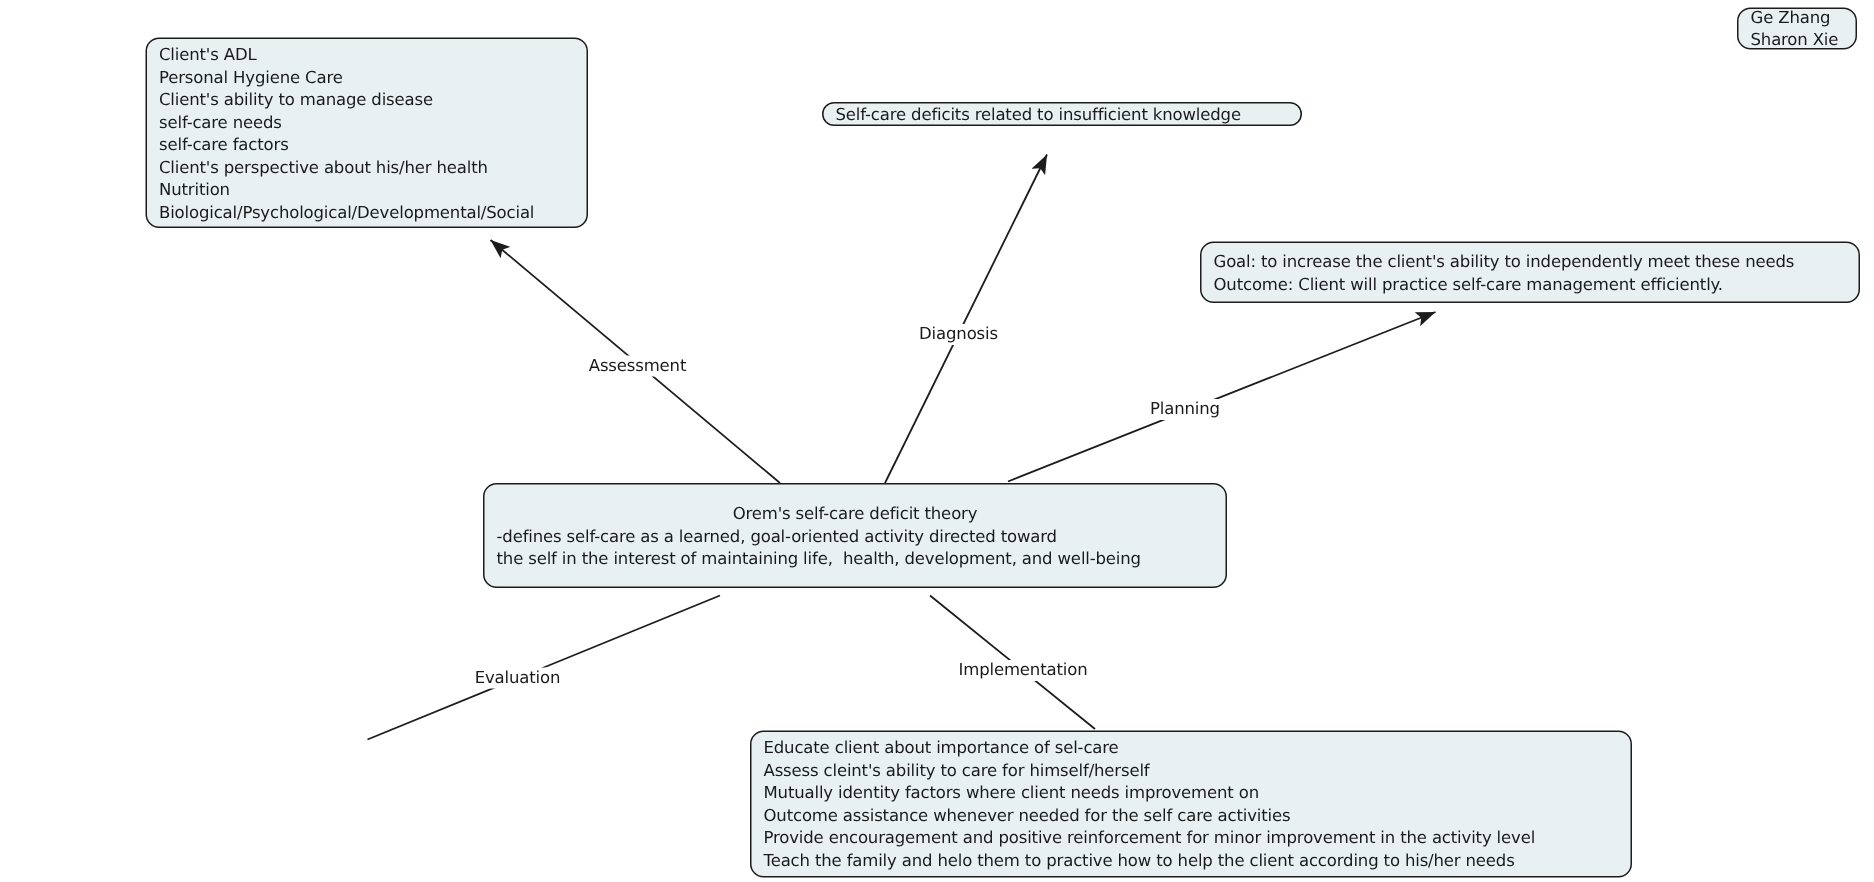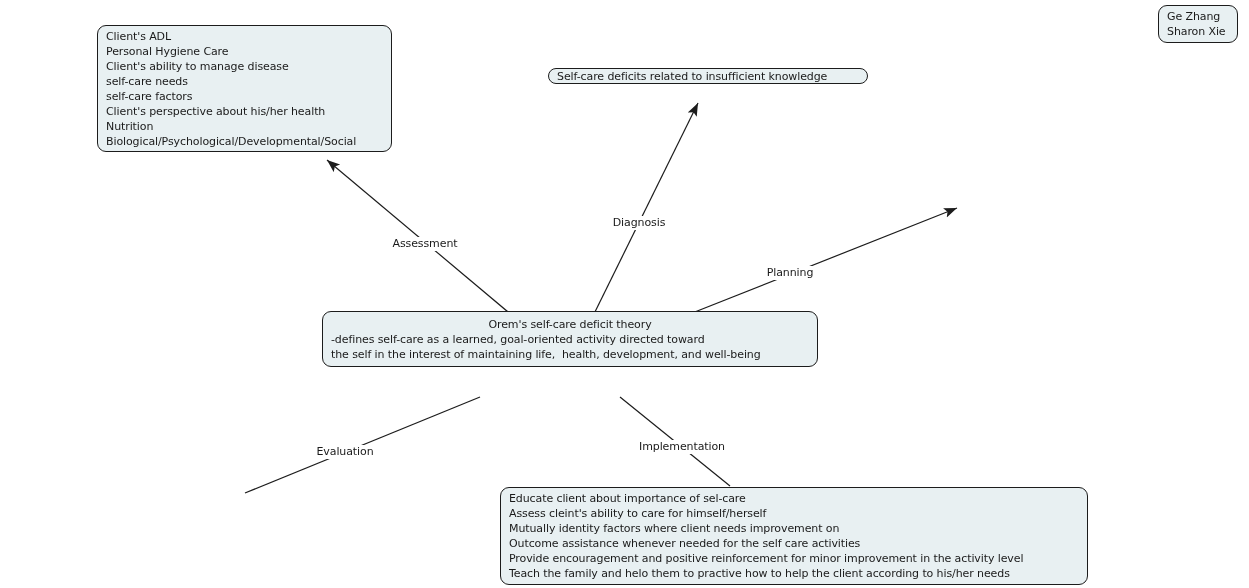--- a/index.html
+++ b/index.html
@@ -93,35 +93,39 @@
     <div class="ln">self-care factors</div>
     <div class="ln">Client's perspective about his/her health</div>
     <div class="ln">Nutrition</div>
     <div class="ln">Biological/Psychological/Developmental/Social</div>
   </div>
 
   <div class="node" style="left:548px; top:68px; width:320px; height:16px">
     <div class="ln">Self-care deficits related to insufficient knowledge</div>
   </div>
 
+  <div class="node" style="left:800px; top:161px; width:440px; height:41px">
+    <div class="ln">Goal: to increase the client's ability to independently meet these needs</div>
+    <div class="ln">Outcome: Client will practice self-care management efficiently.</div>
+  </div>
 
-  <div class="node" style="left:322px; top:311px; width:496px; height:56px">
+  <div class="node" style="left:322px; top:322px; width:496px; height:70px">
     <div class="ln centered">Orem's self-care deficit theory</div>
     <div class="ln">-defines self-care as a learned, goal-oriented activity directed toward</div>
     <div class="ln">the self in the interest of maintaining life,  health, development, and well-being</div>
   </div>
 
 
   <div class="node" style="left:500px; top:487px; width:588px; height:98px">
     <div class="ln">Educate client about importance of sel-care</div>
     <div class="ln">Assess cleint's ability to care for himself/herself</div>
     <div class="ln">Mutually identity factors where client needs improvement on</div>
     <div class="ln">Outcome assistance whenever needed for the self care activities</div>
     <div class="ln">Provide encouragement and positive reinforcement for minor improvement in the activity level</div>
     <div class="ln">Teach the family and helo them to practive how to help the client according to his/her needs</div>
   </div>
 
-  <div class="node" style="left:1158px; top:5px; width:80px; height:38px">
+  <div class="node" style="left:1158px; top:5px; width:80px; height:28px">
     <div class="ln">Ge Zhang</div>
     <div class="ln">Sharon Xie</div>
   </div>
 
 </div>
 
 </body></html>

